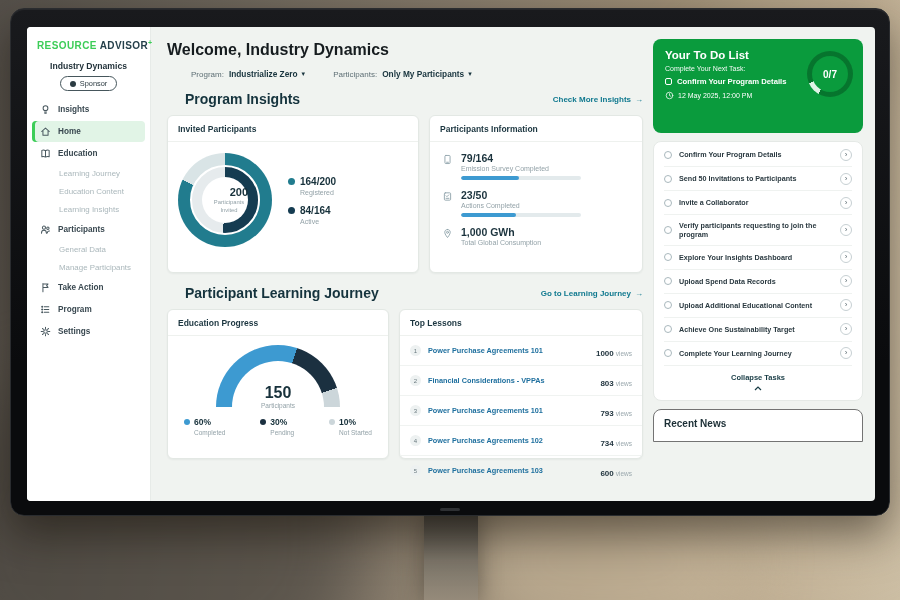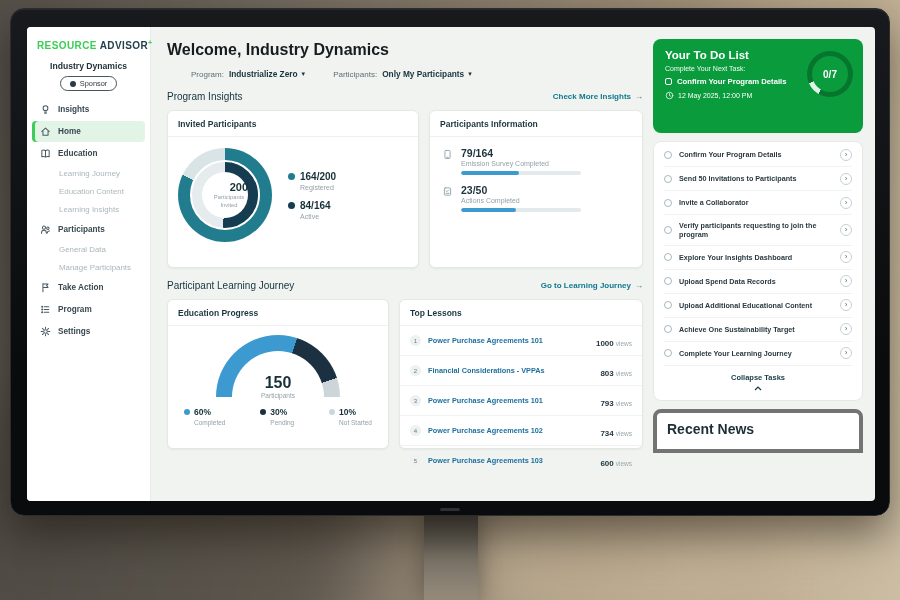--- a/index.html
+++ b/index.html
@@ -44,21 +44,21 @@
 
   
   .main{flex:1;min-width:0;padding:14px 10px 0 16px;}
   .welcome{font-size:16px;font-weight:bold;color:#161c1f;margin-bottom:10px;}
   .filters{display:flex;gap:28px;align-items:center;margin-bottom:4px;padding-left:24px;}
   .filter{display:flex;align-items:center;font-size:8px;cursor:pointer;}
   .filter-label{color:#5e6f75;margin-right:5px;}
   .filter-value{font-weight:bold;color:#17333d;font-size:8.3px;}
   .caret{color:#17333d;font-size:7px;margin-left:4px;}
   .section-head{display:flex;justify-content:space-between;align-items:center;margin:12px 0 8px;}
-  .section-title{font-size:10px;font-weight:normal;color:#15333d;}
+  .section-title{font-size:14px;font-weight:bold;color:#15333d;margin-left:18px;}
   .section-link{font-size:8px;font-weight:bold;color:var(--teal,#10798f);cursor:pointer;}
   .section-link .arrow{margin-left:4px;}
   .cards-row{display:flex;gap:10px;align-items:stretch;}
   .card{background:#fff;border:1px solid #e3e8e4;border-radius:6px;box-shadow:0 1px 2px rgba(20,40,30,.05);}
   .card-title{padding:8px 10px 7px;font-size:8.5px;font-weight:bold;color:#1c3640;border-bottom:1px solid #eef1ee;}
 
   
   .card-invited{width:252px;height:158px;flex:none;}
   .invited-body{display:flex;align-items:center;padding:11px 10px;}
   .donut{width:94px;height:94px;border-radius:50%;position:relative;flex:none;
@@ -136,22 +136,22 @@
     display:flex;align-items:center;justify-content:center;font-size:10px;font-weight:bold;color:#fff;}
   .tasks-card{background:#fff;border:1px solid #e5e9e6;border-radius:8px;margin-top:8px;padding:1px 10px;}
   .task{display:flex;align-items:center;gap:7px;padding:5.5px 0;border-bottom:1px solid #eff2f0;cursor:pointer;}
   .task:last-of-type{border-bottom:none;}
   .task-cb{width:8px;height:8px;border:1px solid #a9b8bd;border-radius:50%;flex:none;}
   .task-label{flex:1;font-size:7.2px;font-weight:600;color:#2a3940;line-height:1.3;padding-right:2px;}
   .task-go{width:12px;height:12px;border:1px solid #c7d0d3;border-radius:50%;flex:none;
     display:flex;align-items:center;justify-content:center;color:#5e6d73;font-size:8px;line-height:1;}
   .collapse{display:flex;align-items:center;justify-content:center;gap:4px;padding:7px 0 8px;
     font-size:7.5px;font-weight:bold;color:#173b44;cursor:pointer;flex-direction:column;}
-  .news-card{background:#fff;border:4px solid #737373;border-radius:8px 8px 0 0;margin-top:8px;
-    padding:8px 10px 12px;font-size:14px;font-weight:bold;color:#1c2f36;}
+  .news-card{background:#fff;border:1px solid #737373;border-radius:8px 8px 0 0;margin-top:8px;
+    padding:8px 10px 12px;font-size:10px;font-weight:bold;color:#1c2f36;}
 </style>
 </head>
 <body>
 
 <div class="scene" style="--brand: #3dcd58; --green: #0a9b3d; --teal: #10798f; --blue: #3d9ad1; --ring-teal: #217c8e; --ring-navy: #153c51; --navy: #1b3040; --gauge-gray: #ccd6da;">
   <div class="blob blob-1"></div>
   <div class="blob blob-2"></div>
   <div class="blob blob-3"></div>
   <div class="stand"></div>
 
@@ -315,20 +315,30 @@
                     <path d="M4.4 5.2l1 1 2-2M4.4 8h3.2"></path>
                   </svg>
                 <div>
                   <div class="info-val">23/50</div>
                   <div class="info-lab">Actions Completed</div>
                   <div class="bar">
                     <div class="bar-fill" style="--pct: 46;"></div>
                   </div>
                 </div>
               </div>
+              <div class="info-row">
+                <svg class="iico" viewBox="0 0 12 12" fill="none" stroke="currentColor" stroke-width="1" stroke-linecap="round" stroke-linejoin="round">
+                    <path d="M6 1.6C4.2 1.6 3 2.9 3 4.7 3 6.9 6 10.4 6 10.4s3-3.5 3-5.7C9 2.9 7.8 1.6 6 1.6z"></path>
+                    <circle cx="6" cy="4.7" r="1.1"></circle>
+                  </svg>
+                <div>
+                  <div class="info-val">1,000 GWh</div>
+                  <div class="info-lab">Total Global Consumption</div>
+                </div>
+              </div>
             </div>
           </section>
         </div>
 
         <div class="section-head">
           <div class="section-title">Participant Learning Journey</div>
           <div class="section-link">
             <span>Go to Learning Journey</span><span class="arrow">→</span>
           </div>
         </div>

